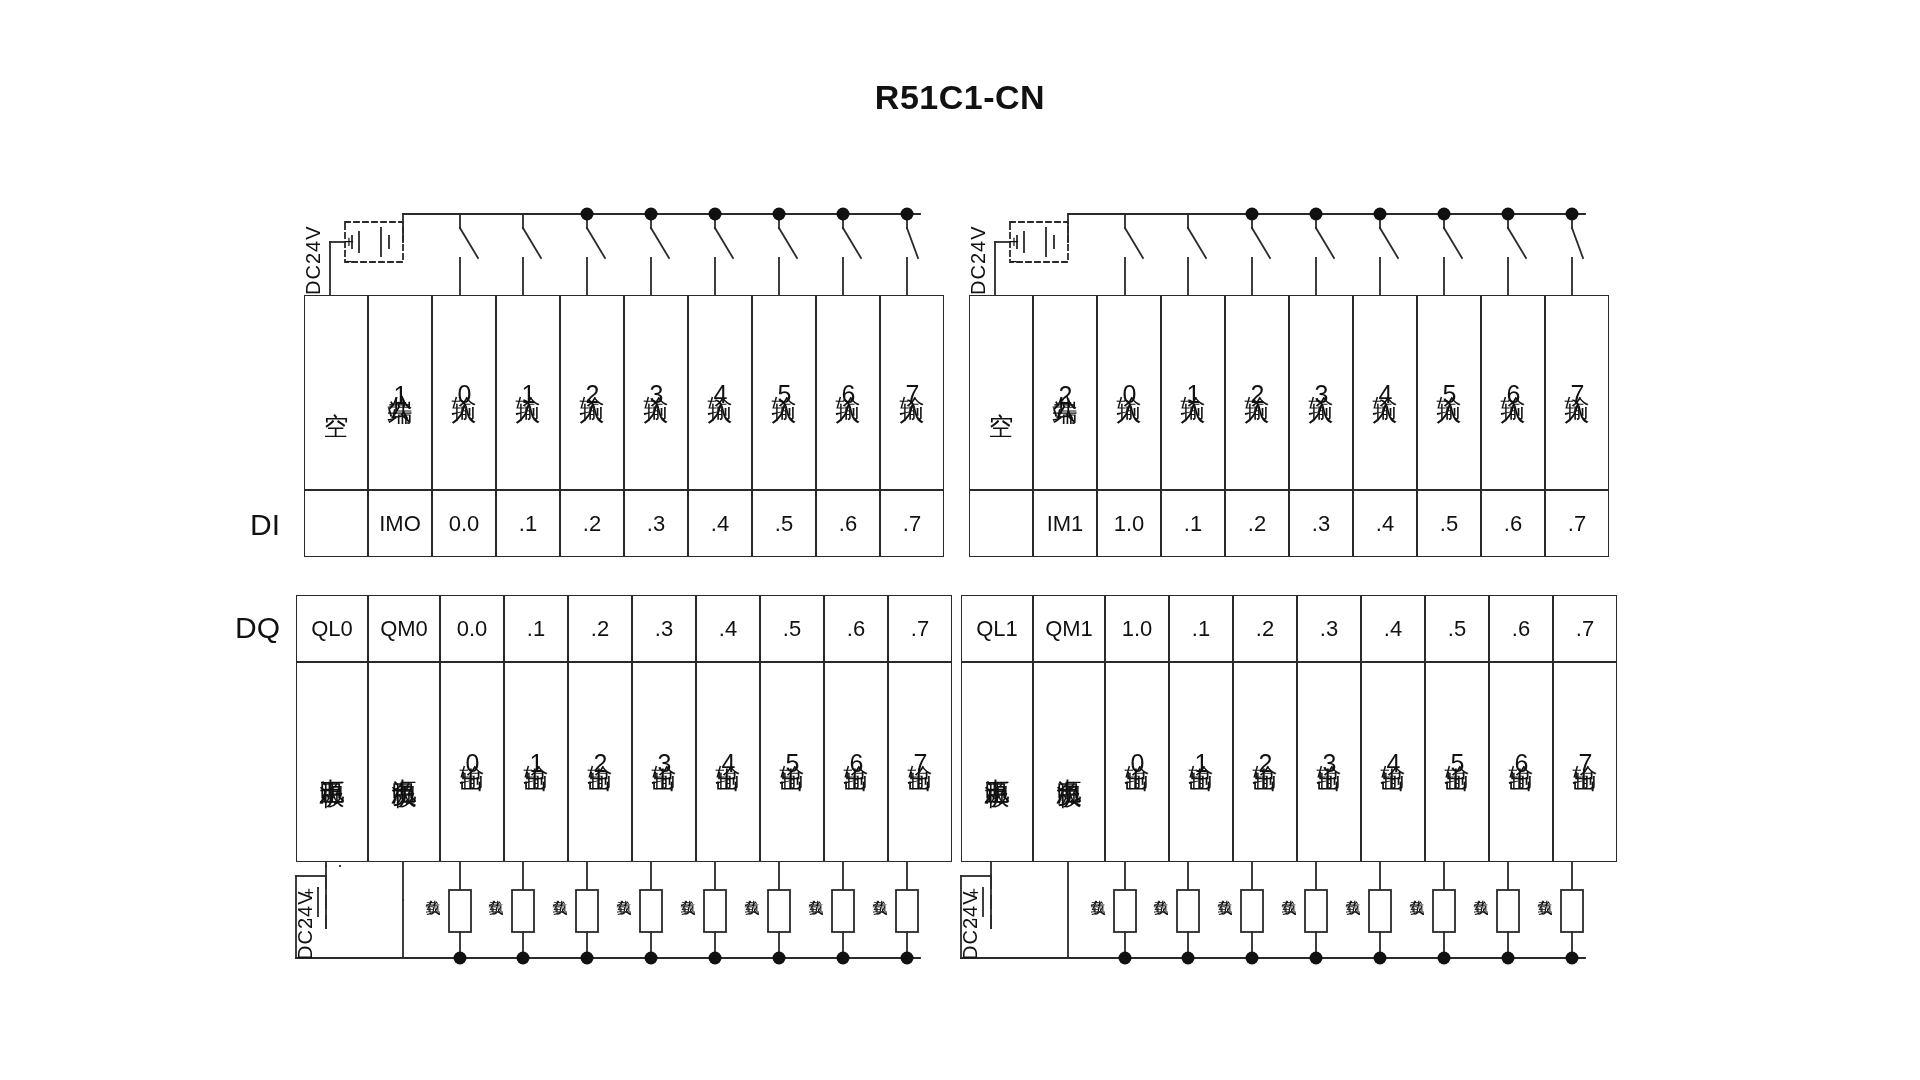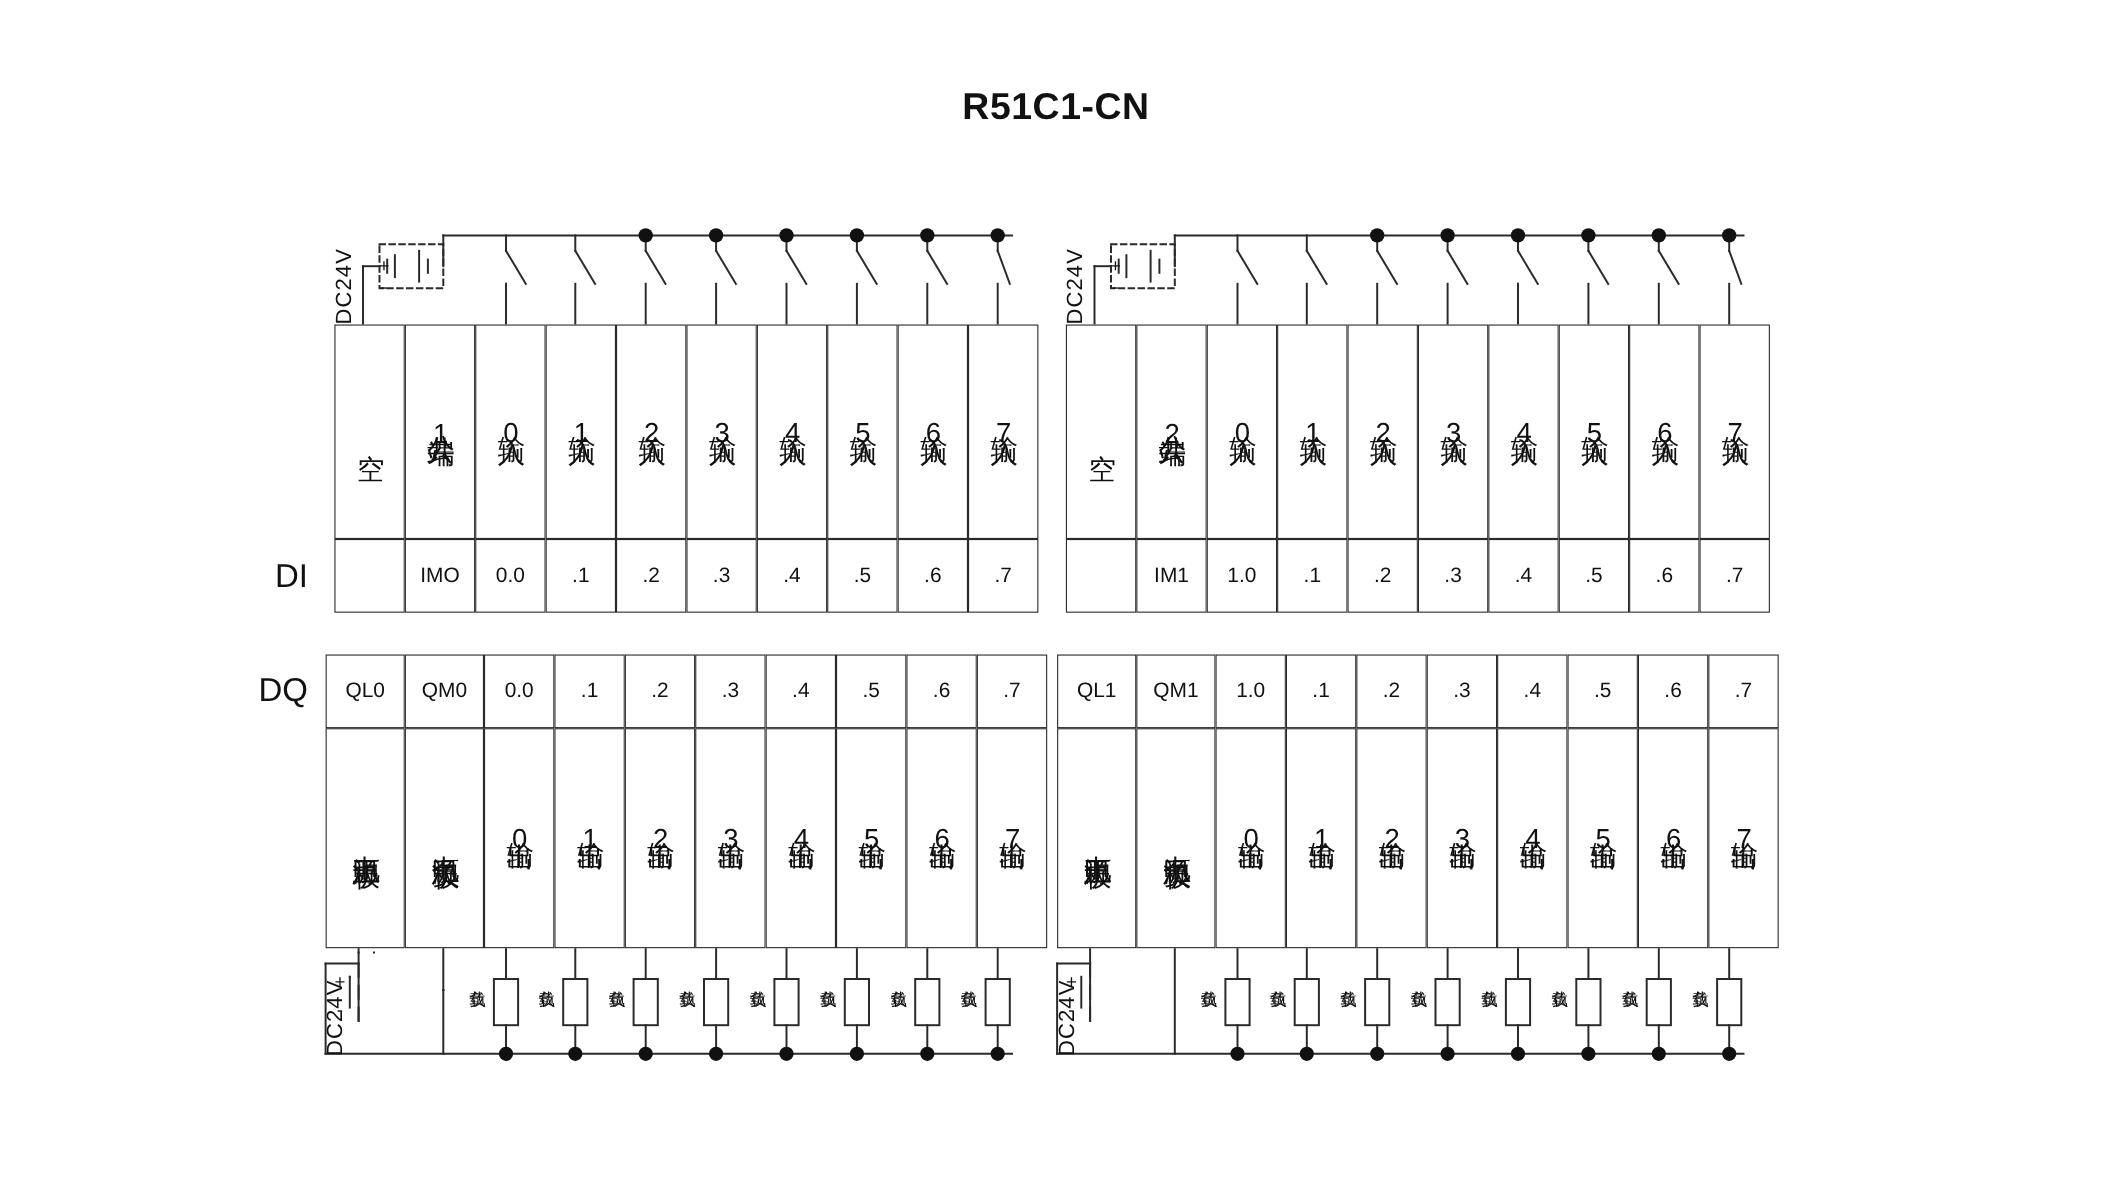--- a/index.html
+++ b/index.html
@@ -15,21 +15,21 @@
   
   .blk{position:absolute;box-sizing:border-box;}
   .cellbox{position:absolute;box-sizing:border-box;border:1.5px solid #2a2a2a;background:#fff;}
   .vtext{
     position:absolute;box-sizing:border-box;display:flex;align-items:center;justify-content:center;
     writing-mode:vertical-rl;text-orientation:upright;
     font-size:25px;line-height:1.08;letter-spacing:2px;color:#111;
   }
   .htext{
     position:absolute;box-sizing:border-box;display:flex;align-items:center;justify-content:center;
-    font-size:19px;color:#111;
+    font-size:22px;color:#111;
   }
   .rowlabel{
     position:absolute;font-size:30px;color:#111;display:flex;align-items:center;justify-content:flex-end;
   }
   .smalltxt{font-size:17px;}
   .dcv{
     position:absolute;writing-mode:vertical-rl;text-orientation:sideways;transform:rotate(180deg);
     font-size:20px;letter-spacing:1px;color:#111;
   }
   .loadtxt{

